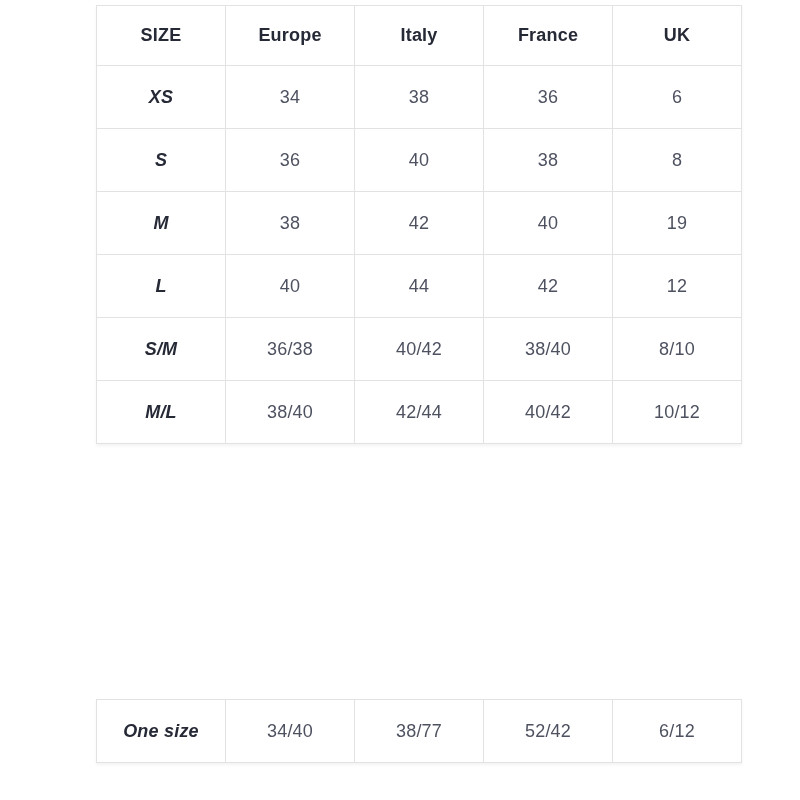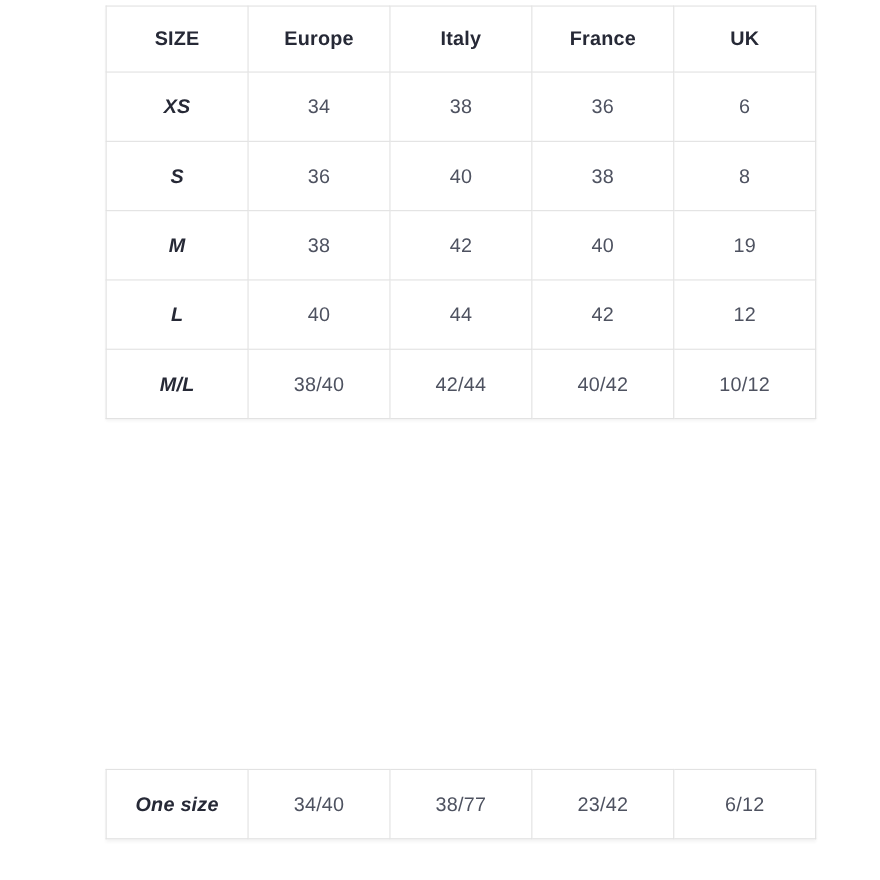--- a/index.html
+++ b/index.html
@@ -95,34 +95,41 @@
         <td>19</td>
       </tr>
       <tr>
         <td class="label">L</td>
         <td>40</td>
         <td>44</td>
         <td>42</td>
         <td>12</td>
       </tr>
       <tr>
+        <td class="label">S/M</td>
+        <td>36/38</td>
+        <td>40/42</td>
+        <td>38/40</td>
+        <td>8/10</td>
+      </tr>
+      <tr>
         <td class="label">M/L</td>
         <td>38/40</td>
         <td>42/44</td>
         <td>40/42</td>
         <td>10/12</td>
       </tr>
     </tbody>
   </table>
 
   <table class="size-table secondary">
     <tbody>
       <tr>
         <td class="label">One size</td>
         <td>34/40</td>
         <td>38/77</td>
-        <td>23/42</td>
+        <td>52/42</td>
         <td>6/12</td>
       </tr>
     </tbody>
   </table>
 
 </div>
 
 </body></html>

